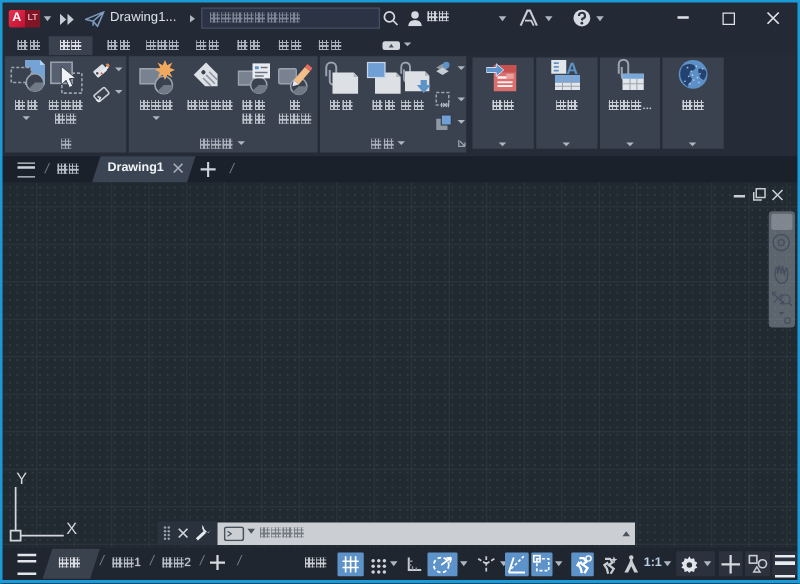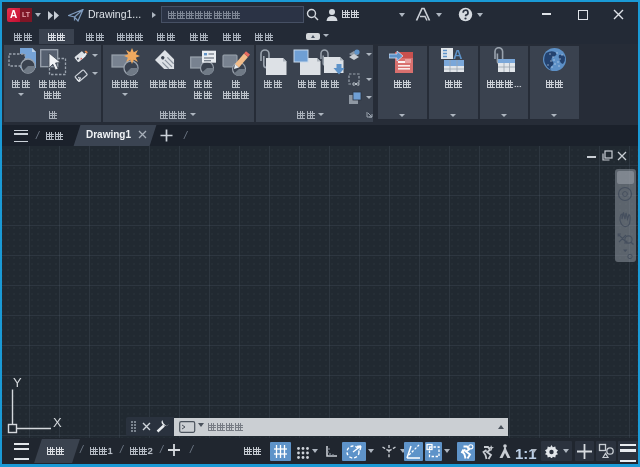--- a/index.html
+++ b/index.html
@@ -517,21 +517,21 @@
         <path d="M5 4 L9 4 L11 7 L8 9 L12 12 L9.5 16 M7.5 16 L6.5 12 L4.5 9 L7.5 7" stroke="#c8cdd3" stroke-width="1.8" fill="none"></path>
         <path d="M12 2 L13 4 L15 4.5 L13 5.5 L12.5 8 L11.5 5.5 L9.5 4.5 L11.5 4 Z" fill="#c8cdd3"></path>
       </svg>
   </div>
   <div class="abs" style="left:498px;top:443px;width:14px;height:17px;">
     <svg width="14" height="17">
         <path d="M7 2 L8.5 7 L12.5 15 L9.5 15 L7 10 L4.5 15 L1.5 15 L5.5 7 Z" fill="#c8cdd3"></path>
         <circle cx="7" cy="3" r="1.8" fill="#c8cdd3"></circle>
       </svg>
   </div>
-  <div class="abs" style="left:515px;top:445px;font-size:15px;font-weight:bold;color:#bccfe6;">1:1</div>
+  <div class="abs" style="left:515px;top:445px;font-size:10px;font-weight:bold;color:#bccfe6;">1:1</div>
   <div class="abs caret" style="left:531px;top:449px;"></div>
   <div class="sbtn" style="left:541px;top:441px;width:31px;height:20px;background:#2b323e;"></div>
   <div class="abs" style="left:545px;top:445px;width:13px;height:13px;">
     <svg width="13" height="13">
         <path d="M6.5 0 L7.8 2.2 L10.3 1.5 L10.8 4 L13 5.2 L11.5 7.2 L13 9.2 L10.8 10 L10.3 12.5 L7.8 11.8 L6.5 14 L5.2 11.8 L2.7 12.5 L2.2 10 L0 9.2 L1.5 7.2 L0 5.2 L2.2 4 L2.7 1.5 L5.2 2.2 Z" fill="#e2e6ea"></path>
         <circle cx="6.5" cy="7" r="2.2" fill="#2b323e"></circle>
       </svg>
   </div>
   <div class="abs caret" style="left:563px;top:449px;"></div>
   <div class="sbtn" style="left:575px;top:441px;width:19px;height:20px;background:#2b323e;"></div>

